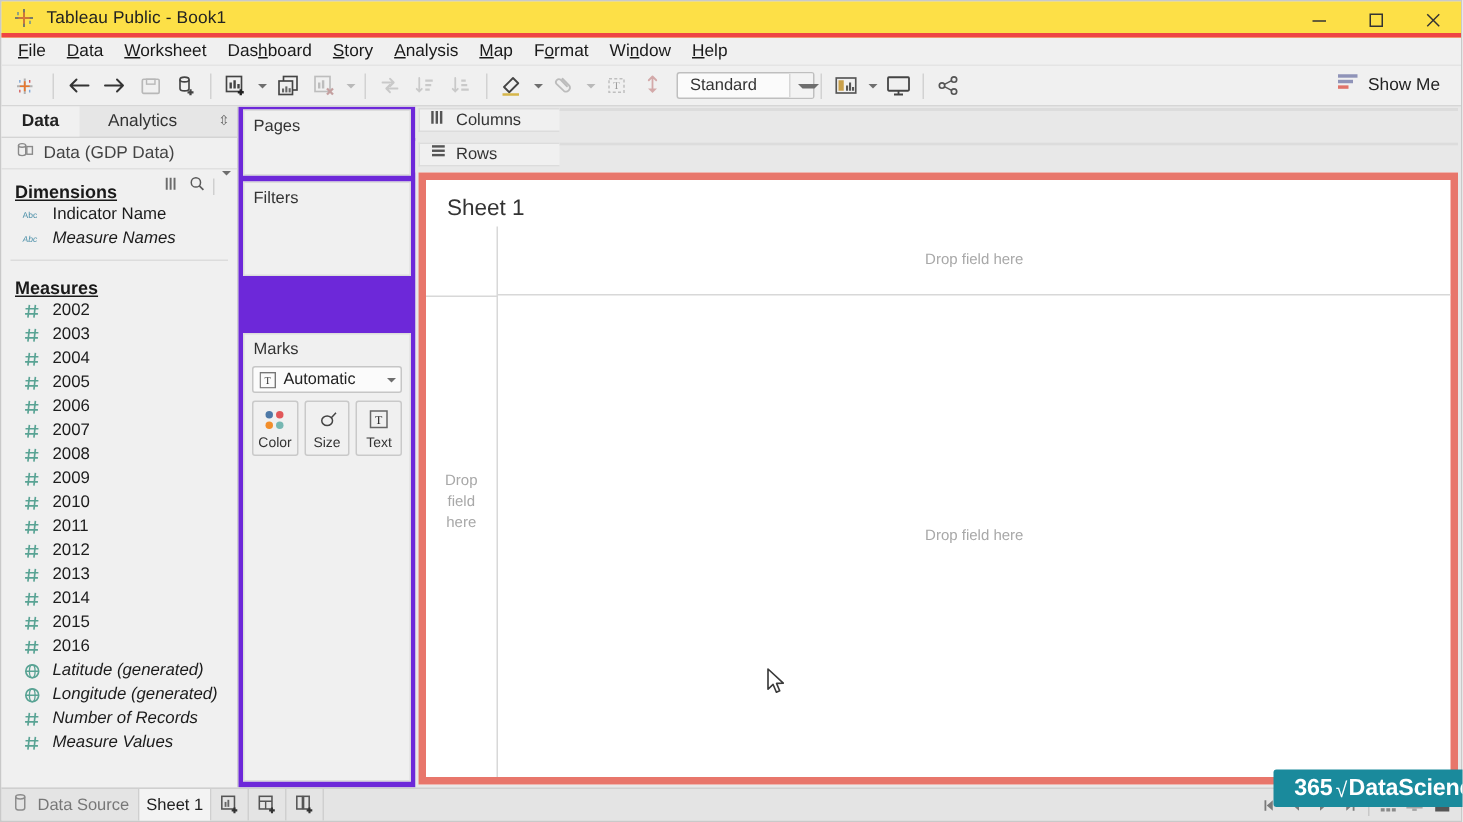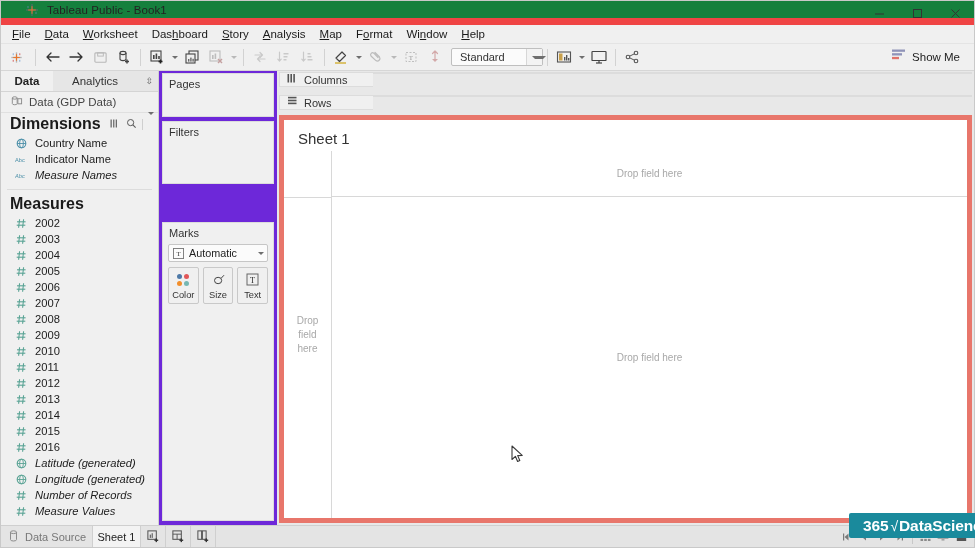--- a/index.html
+++ b/index.html
@@ -14,25 +14,24 @@
     position: relative;
     width: 975px; height: 548px;
     background: #e8e8e8;
     border: 1px solid #c9c9c9;
     display: flex; flex-direction: column;
   }
 
   
   .titlebar {
     height: 24px; flex: 0 0 24px;
-    background: #15803d;
+    background: #fde047;
     display: flex; align-items: center;
-    border-bottom: 7px solid #ef4444;
+    border-bottom: 3px solid #ef4444;
     position: relative;
-    padding-left: 16px;
   }
   .tb-logo {
     width: 16px; height: 16px; margin-left: 7px; margin-right: 7px;
     position: relative; flex: 0 0 16px;
   }
   .tb-logo svg { display:block; }
   .tb-title { font-size: 11.5px; color: #222; letter-spacing: .1px; }
   .win-btns { position: absolute; right: 0; top: 0; height: 24px; display: flex; }
   .win-btn {
     width: 38px; height: 24px; display: flex; align-items: center; justify-content: center;
@@ -119,23 +118,24 @@
   .dp-tabgrip {
     position: absolute; right: 5px; top: 50%; transform: translateY(-50%);
     font-size: 9px; color: #666; line-height: 7px; text-align: center;
   }
   .ds-row {
     height: 21px; display: flex; align-items: center; gap: 6px;
     padding-left: 9px; font-size: 11.5px; color: #444;
     border-bottom: 1px solid #e0e0e0;
   }
   .sec-head {
-    height: 22px; display: flex; align-items: center;
-    padding-left: 9px; font-size: 16px; font-weight: bold; color: #1a1a1a;
+    height: 22px; display: flex; align-items: flex-end;
+    padding-left: 9px; font-size: 12px; font-weight: bold; color: #1a1a1a;
     position: relative;
+    text-decoration: underline;
   }
   .sec-head .hdr-icons {
     position: absolute; right: 4px; top: 0; bottom: 0;
     display: flex; align-items: center; gap: 5px;
   }
   .field-list { padding-bottom: 2px; }
   .field {
     height: 16px; display: flex; align-items: center; gap: 7px;
     padding-left: 14px; font-size: 11.2px; color: #1c1c1c;
   }
@@ -595,30 +595,20 @@
                 <circle cx="4.6" cy="4.6" r="3.1" fill="none" stroke="#5a5a5a" stroke-width="1"></circle>
                 <line x1="6.9" y1="6.9" x2="9.6" y2="9.6" stroke="#5a5a5a" stroke-width="1.1"></line>
               </svg>
           </span>
           <span style="width:1px;height:11px;background:#cfcfcf;display:inline-block"></span>
           <span><span class="caret-dn"></span></span>
         </span>
       </div>
 
       <div class="field-list">
-        <div class="field">
-          <span class="f-ico">
-            <svg width="11" height="11" viewBox="0 0 11 11">
-                <circle cx="5.5" cy="5.5" r="4.3" fill="none" stroke="#4b8fa8" stroke-width="1.1"></circle>
-                <ellipse cx="5.5" cy="5.5" rx="1.9" ry="4.3" fill="none" stroke="#4b8fa8" stroke-width=".9"></ellipse>
-                <line x1="1.2" y1="5.5" x2="9.8" y2="5.5" stroke="#4b8fa8" stroke-width=".9"></line>
-              </svg>
-          </span>
-          <span>Country Name</span>
-        </div>
         <div class="field">
           <span class="f-ico">
             <svg width="14" height="9" viewBox="0 0 16 9">
                 <text x="0" y="7" font-size="7" fill="#4b8fa8" font-family="Liberation Sans, sans-serif">Abc</text>
               </svg>
           </span>
           <span>Indicator Name</span>
         </div>
         <div class="field ital">
           <span class="f-ico">

